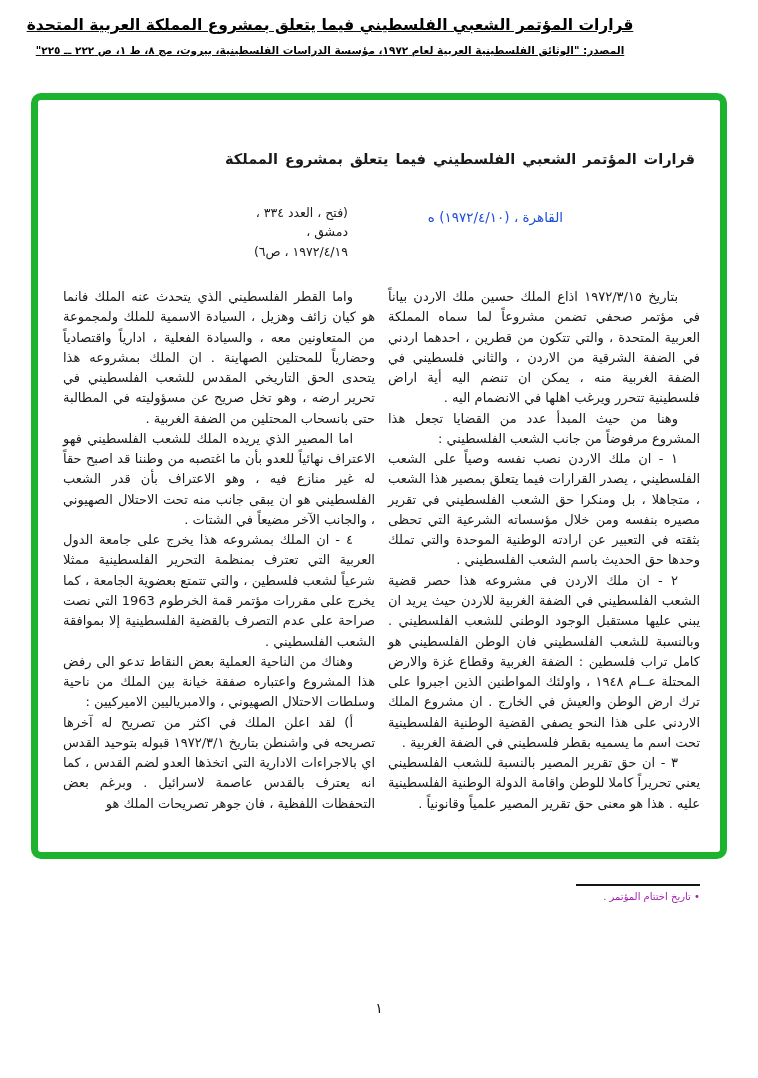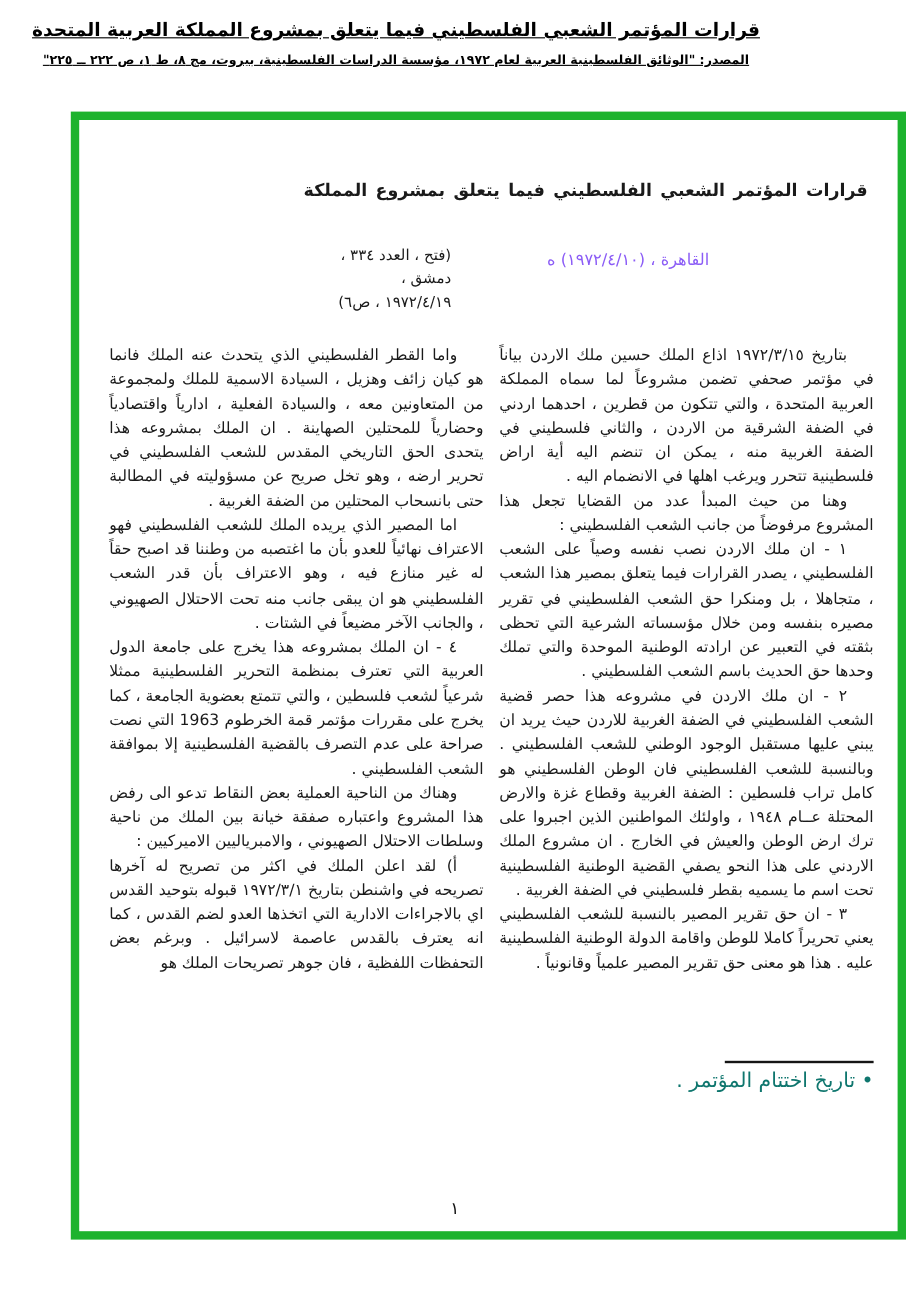--- a/index.html
+++ b/index.html
@@ -31,47 +31,46 @@
     font-size: 10.5px;
     font-weight: bold;
     margin-top: 10px;
     color: #000000;
   }
   .frame {
     position: absolute;
     left: 31px;
     top: 93px;
     width: 696px;
-    height: 940px;
+    height: 766px;
     box-sizing: border-box;
     border: 7px solid #1db32e;
-    border-radius: 0;
+    border-radius: 10px;
     background: #ffffff;
-    margin-left: 28px;
   }
   .doc-title {
     position: absolute;
     top: 48px;
     right: 25px;
     width: 470px;
     direction: rtl;
     text-align: right;
     font-weight: bold;
     font-size: 14.5px;
     line-height: 1.65;
     color: #1a1a1a;
   }
   .jline { text-align: justify; text-align-last: justify; }
   .dateline {
     position: absolute;
     top: 109px;
     right: 157px;
     direction: rtl;
     font-size: 13.5px;
-    color: #8b5cf6;
+    color: #1d4ed8;
     white-space: nowrap;
   }
   .citation {
     position: absolute;
     top: 103px;
     right: 372px;
     width: 130px;
     direction: rtl;
     text-align: right;
     font-size: 12.5px;
@@ -108,22 +107,22 @@
   }
   .footnote-rule {
     width: 124px;
     height: 2px;
     background: #151515;
     margin-left: auto;
     margin-right: 0;
   }
   .footnote-text {
     margin-top: 5px;
-    font-size: 17px;
-    color: #0f766e;
+    font-size: 10px;
+    color: #a21caf;
   }
   .page-number {
     position: absolute;
     top: 1000px;
     left: 0;
     width: 758px;
     text-align: center;
     font-size: 14px;
     color: #111111;
   }

